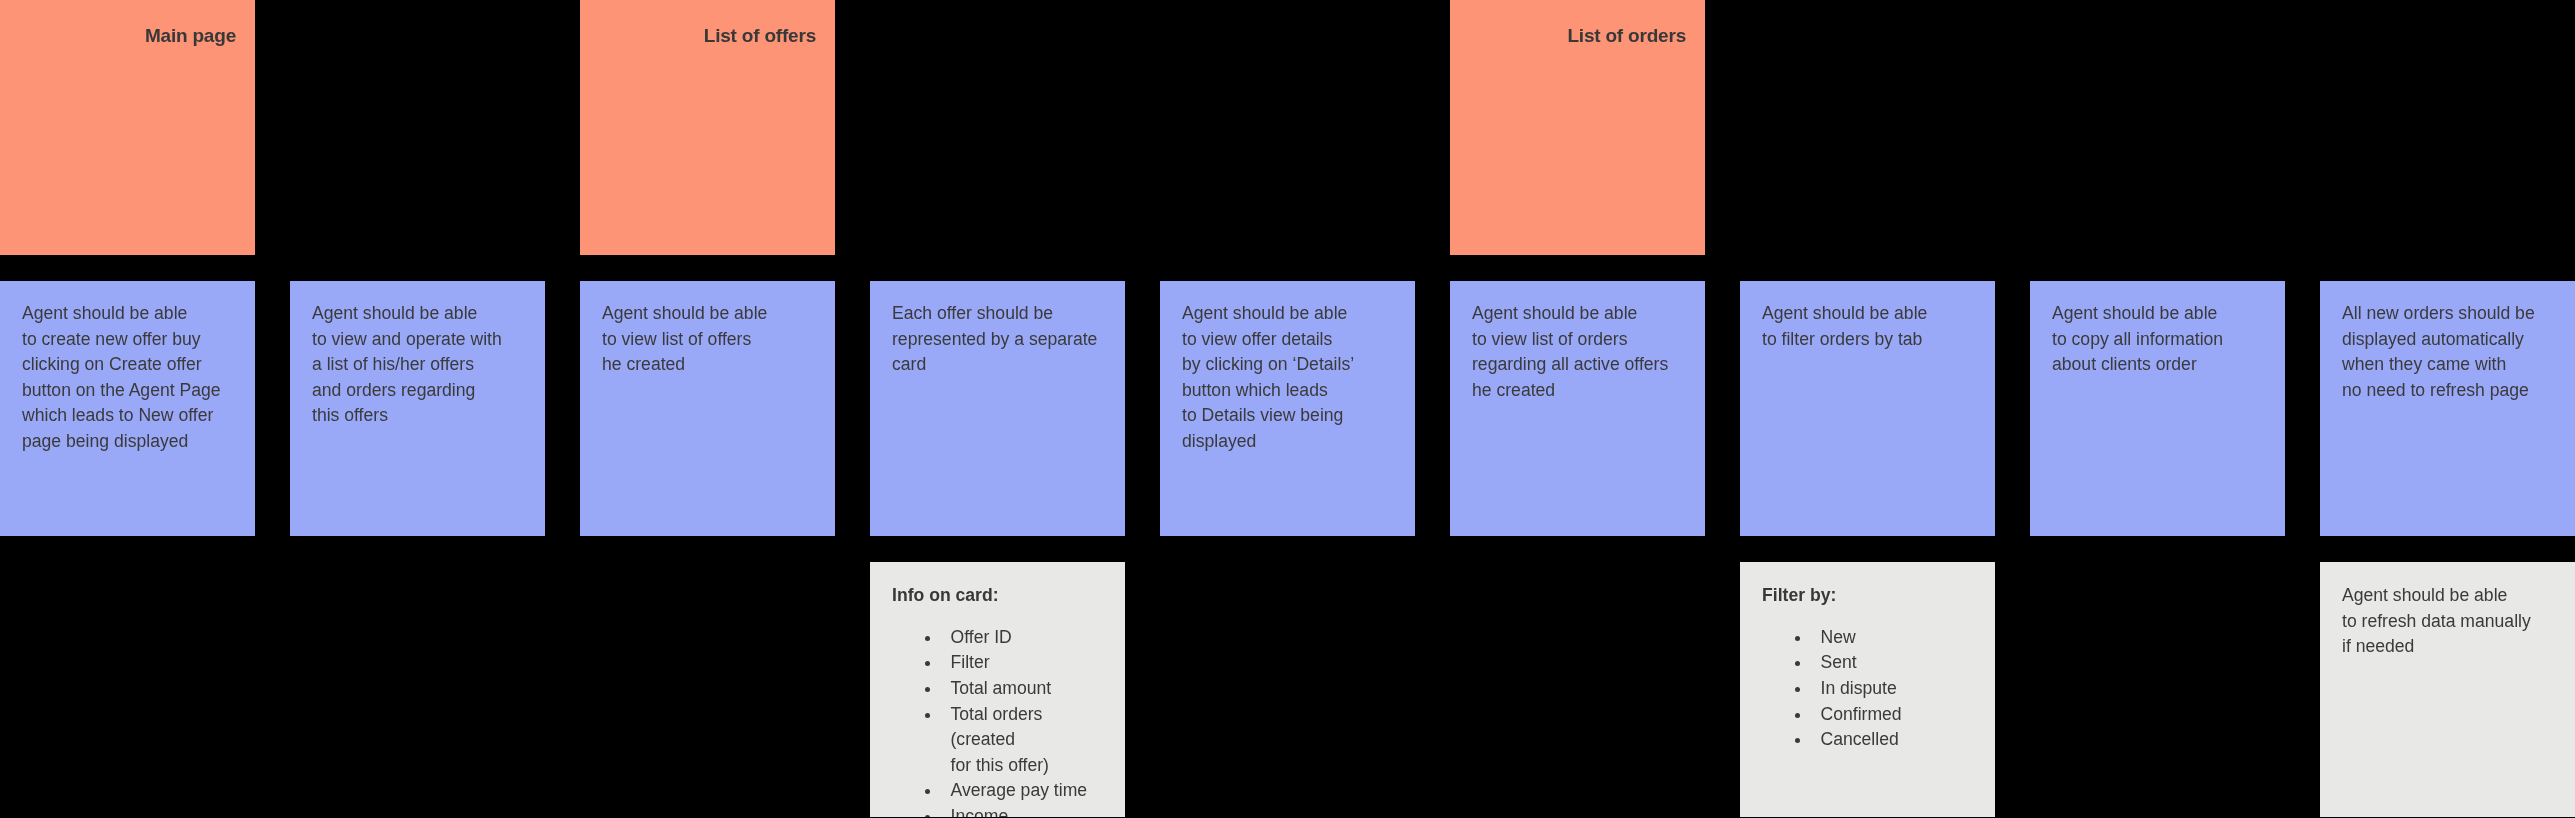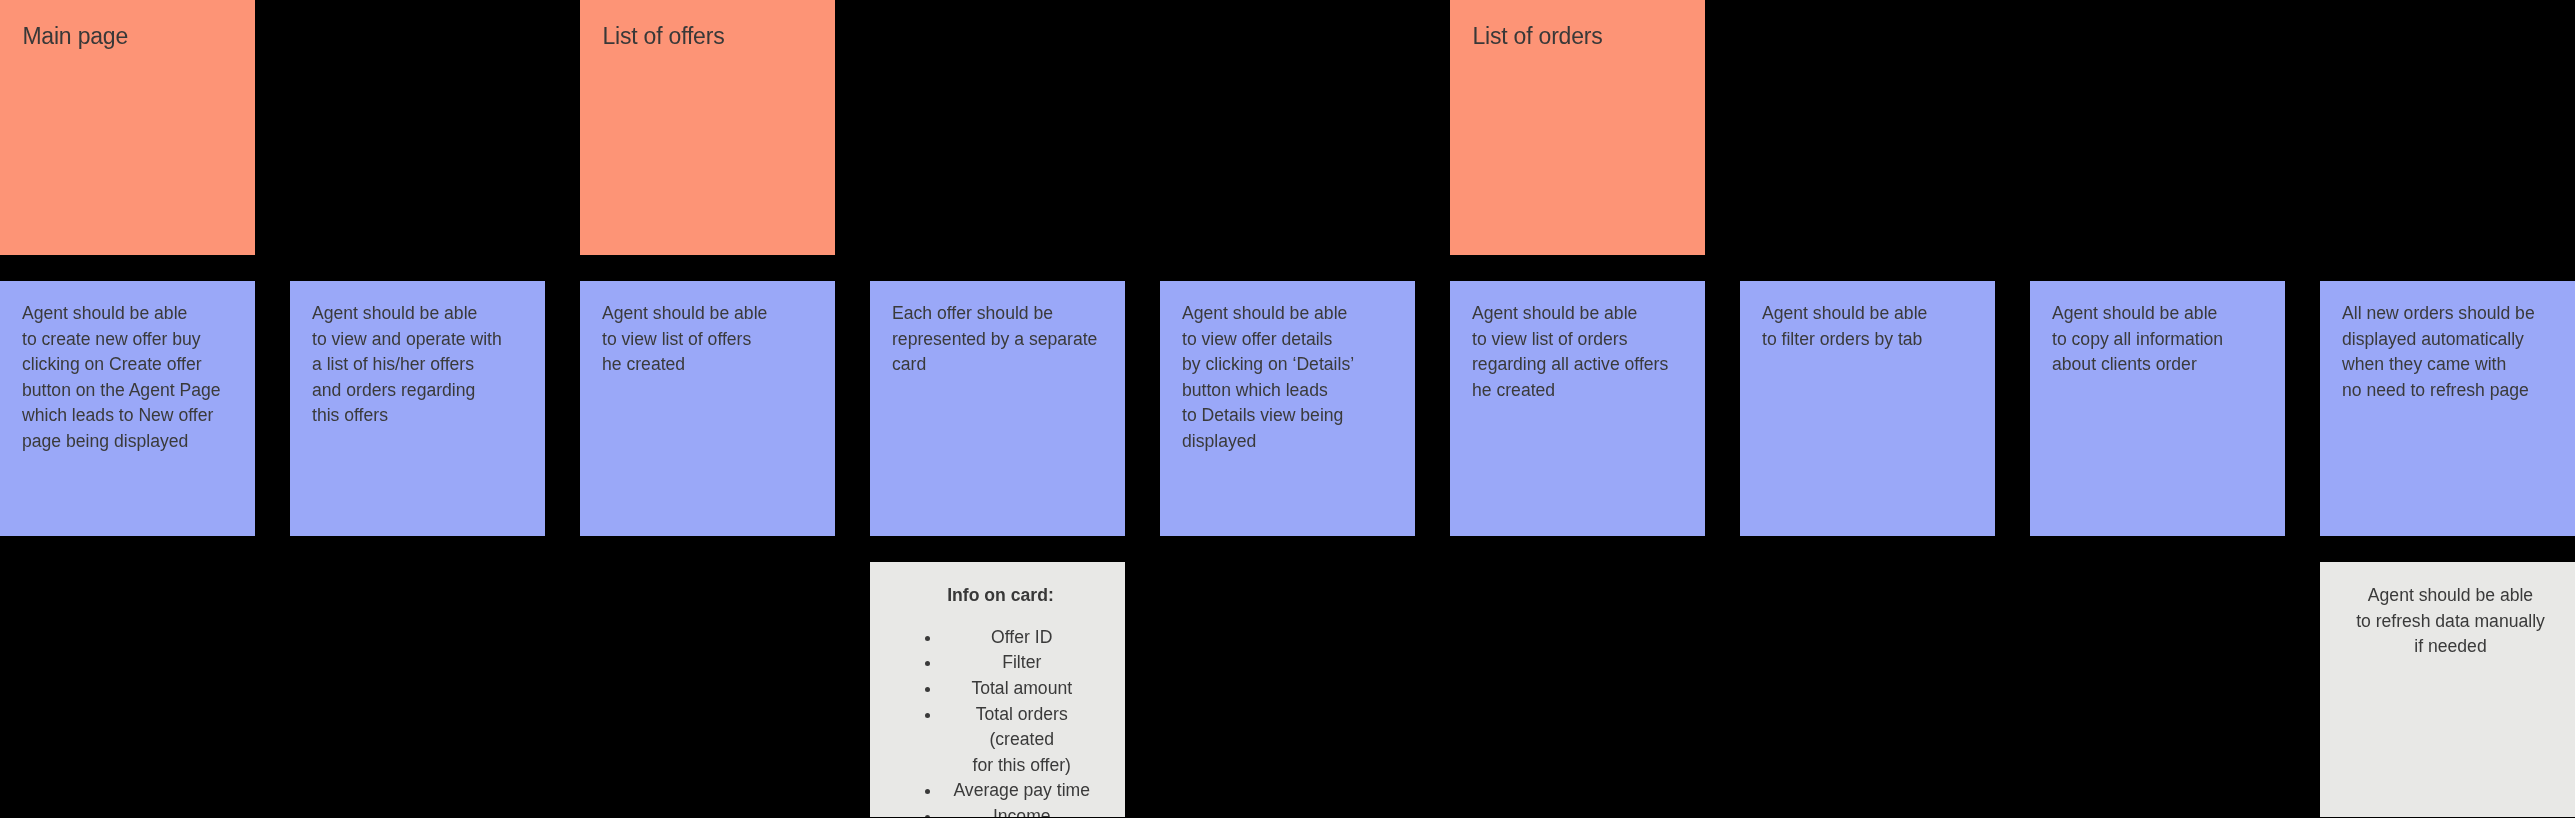--- a/index.html
+++ b/index.html
@@ -37,28 +37,28 @@
     background: #FD9476;
     padding: 22.4px 19px 0 22.4px;
   }
   .card.story {
     background: #9AA8F8;
     padding: 20px 16px 0 22px;
   }
   .card.note {
     background: #E8E8E6;
     padding: 21.3px 16px 0 22px;
-    text-align: center;
   }
   .header-title {
-    font-size: 23px;
-    font-weight: 400;
+    font-size: 19px;
+    font-weight: 700;
     line-height: 28px;
     color: #383838;
     letter-spacing: -0.2px;
+    text-align: right;
   }
   .story-text, .note-text {
     font-size: 17.6px;
     font-weight: 400;
     line-height: 25.6px;
     color: #3A3A3A;
     white-space: pre-line;
   }
   .note-title {
     font-size: 17.6px;
@@ -160,20 +160,30 @@
         <li>Offer ID</li>
         <li>Filter</li>
         <li>Total amount</li>
         <li>Total orders (created
 for this offer)</li>
         <li>Average pay time</li>
         <li>Income</li>
       </ul>
     </div>
 
+    <div class="card note c7 r3">
+      <div class="note-title">Filter by:</div>
+      <ul class="note-list">
+        <li>New</li>
+        <li>Sent</li>
+        <li>In dispute</li>
+        <li>Confirmed</li>
+        <li>Cancelled</li>
+      </ul>
+    </div>
 
     <div class="card note c9 r3">
       <div class="note-text">Agent should be able
 to refresh data manually
 if needed</div>
     </div>
 
   </div>
 </div>
 

